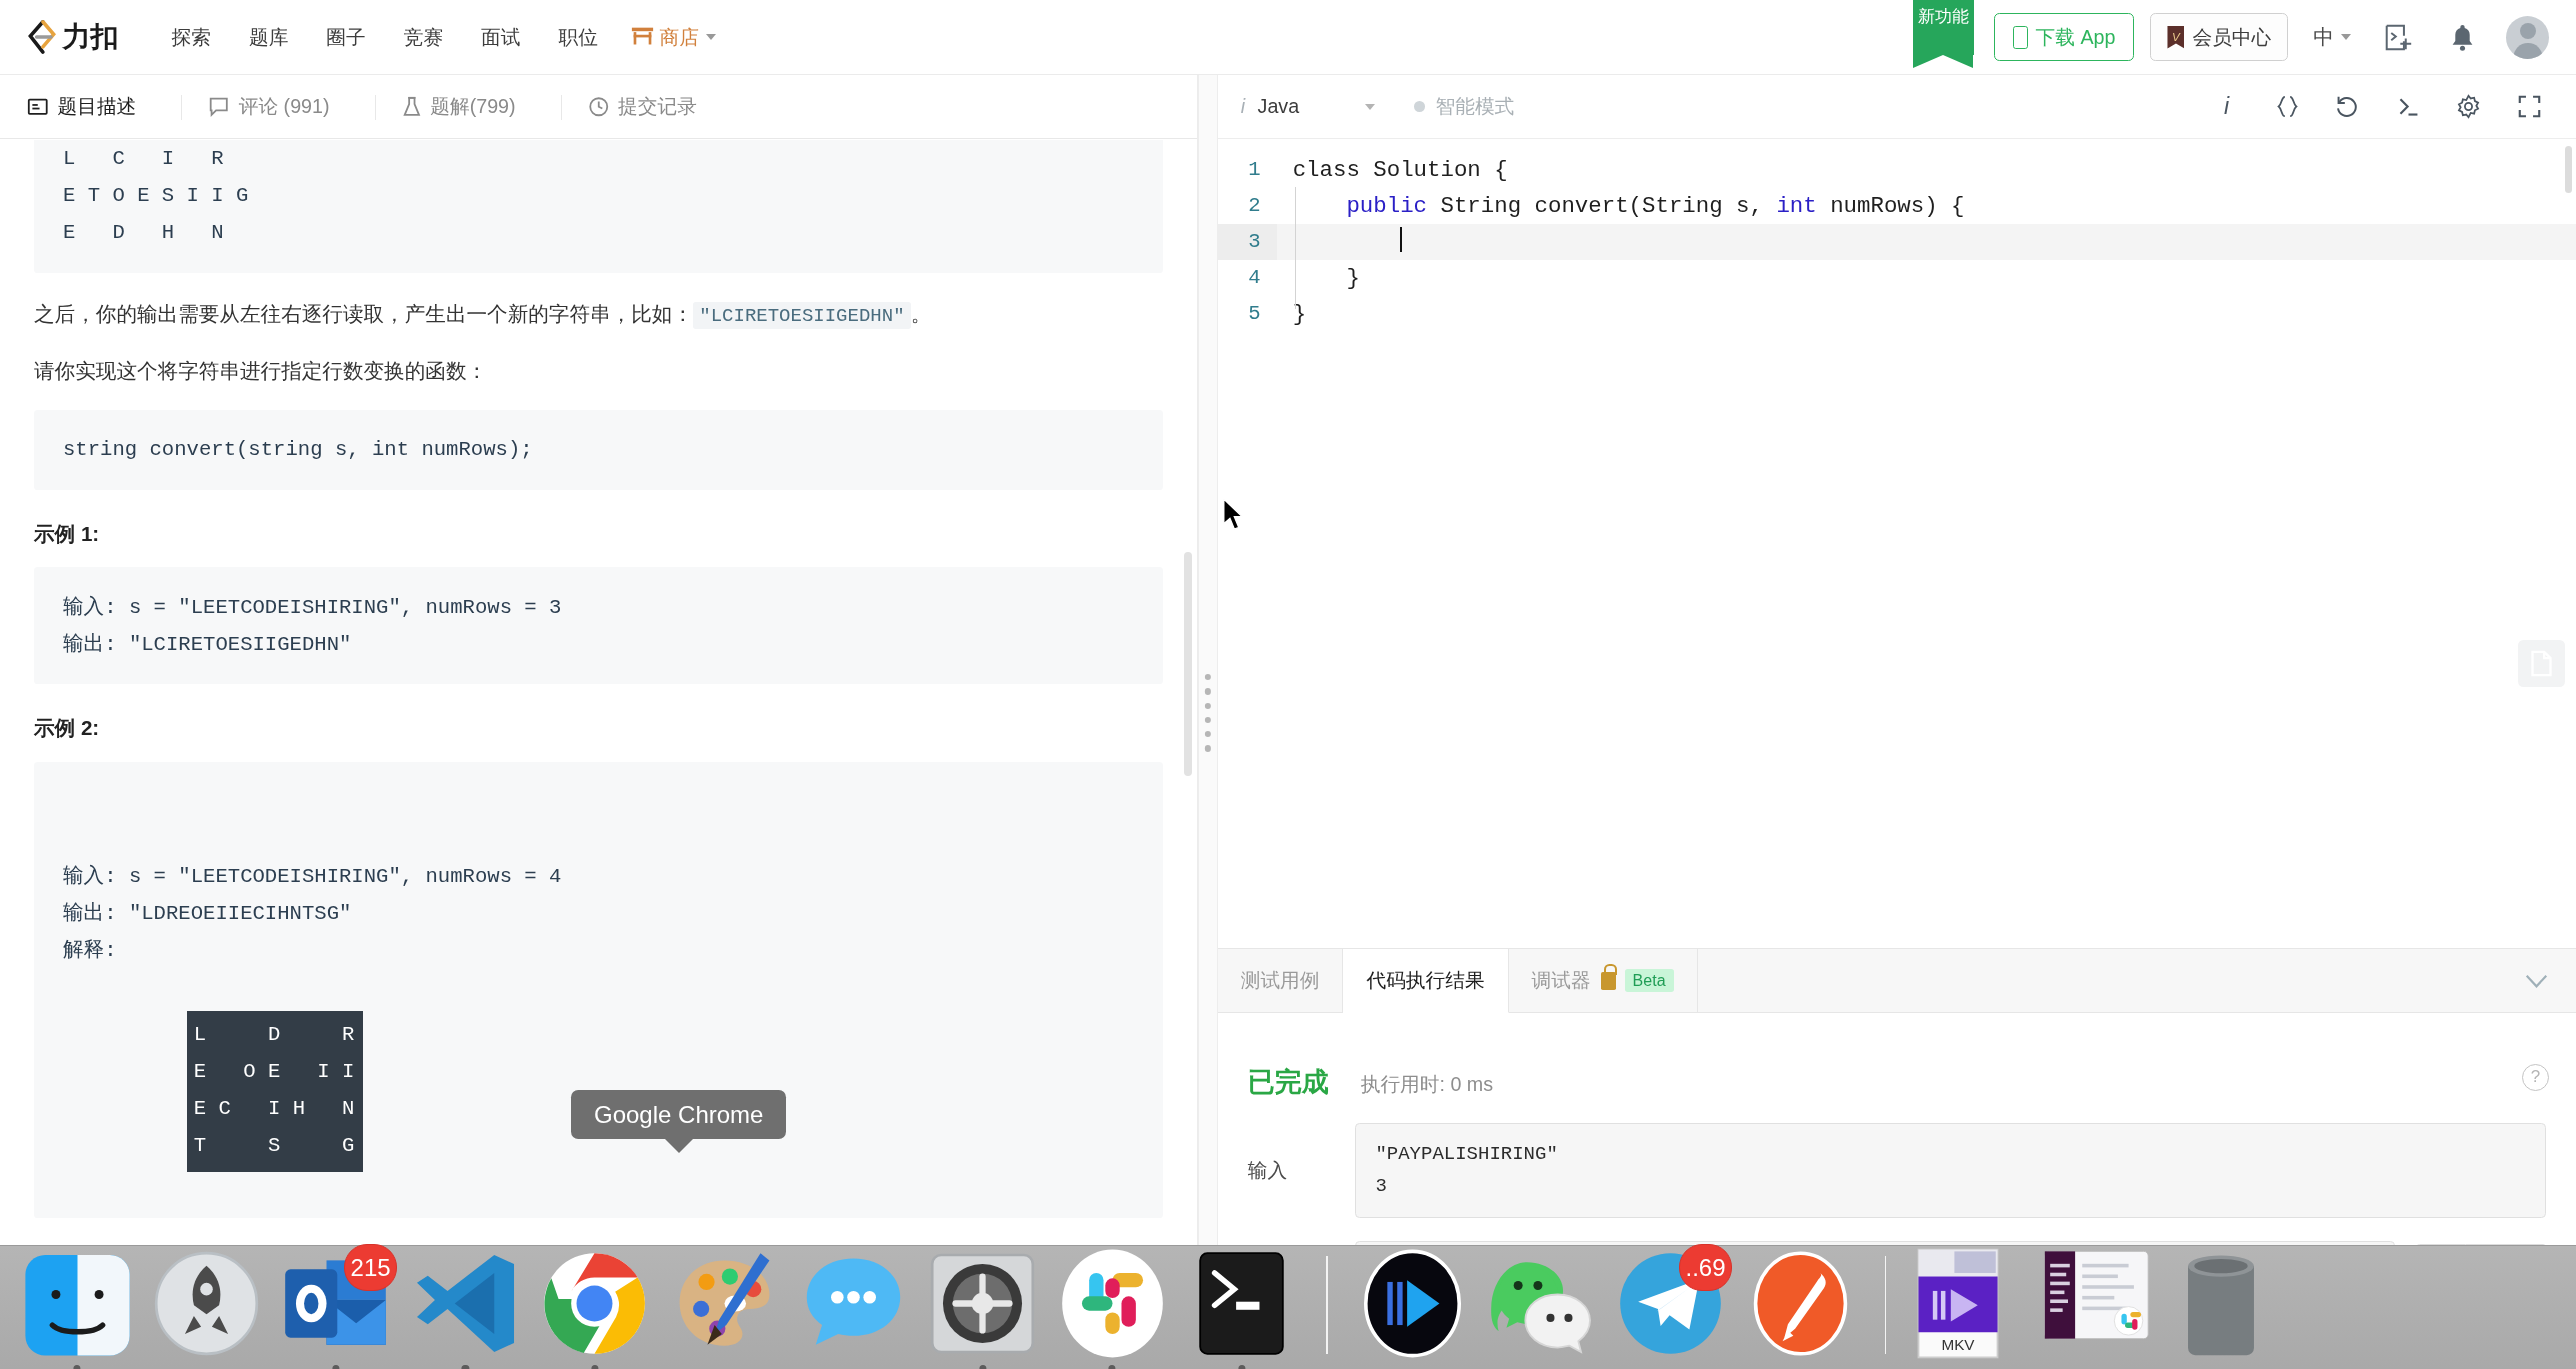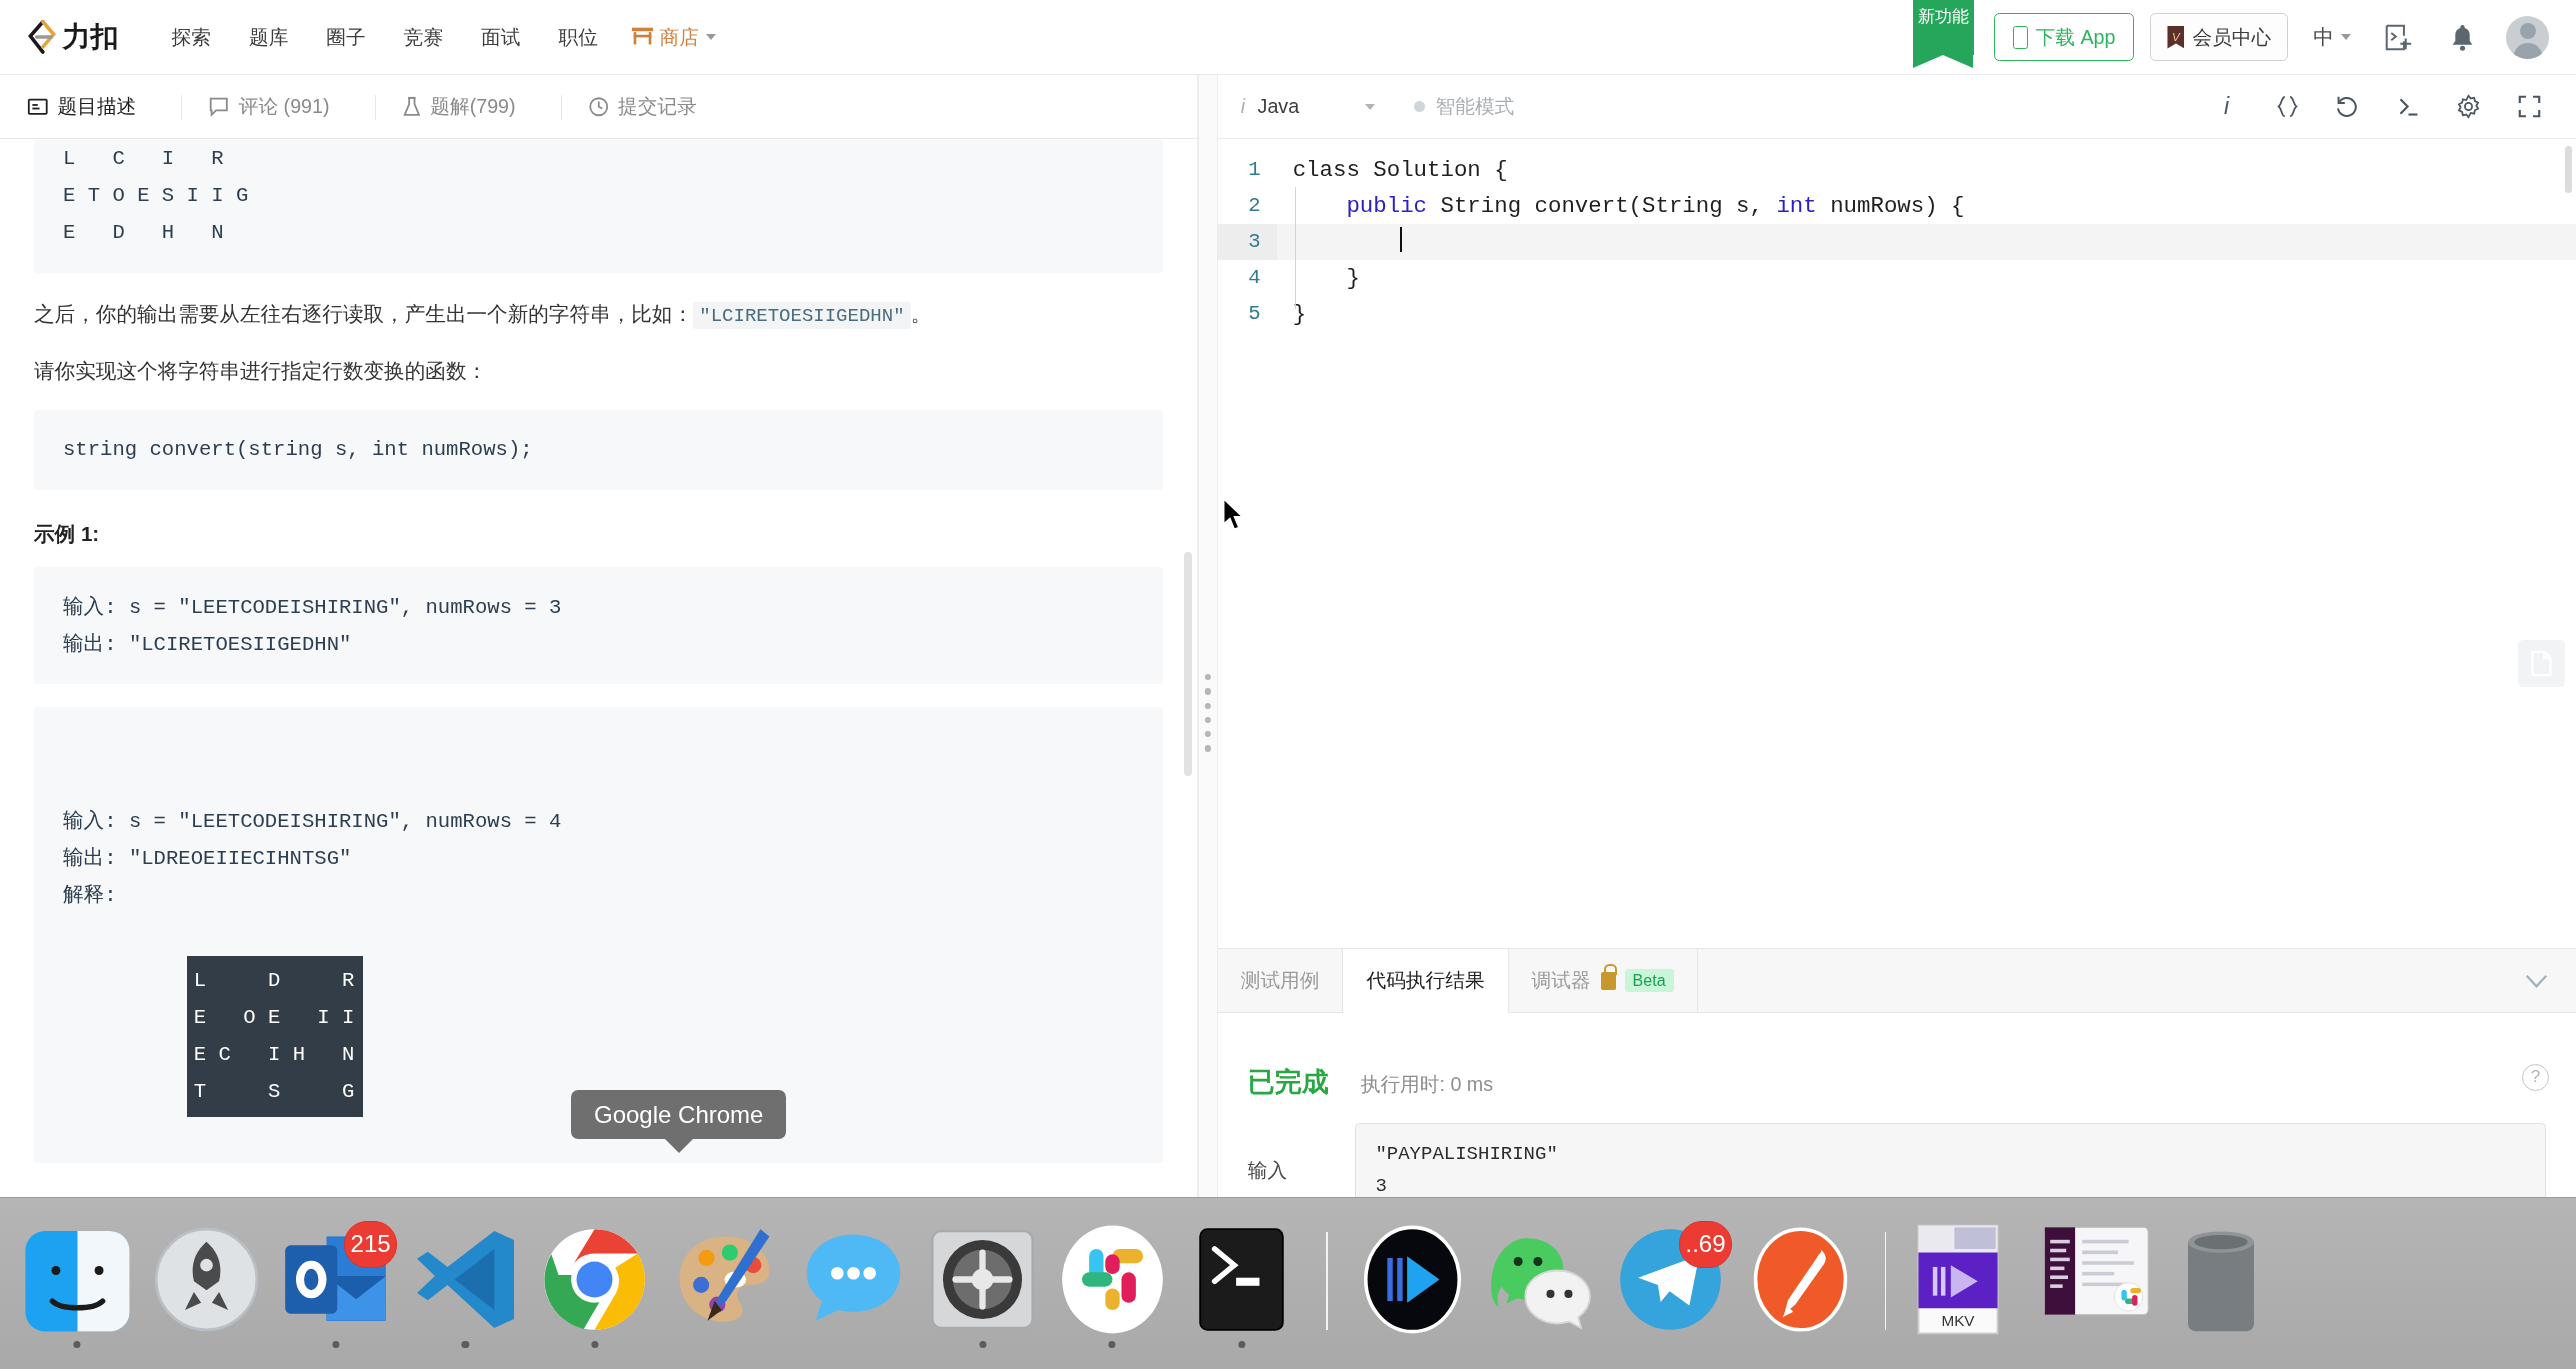--- a/index.html
+++ b/index.html
@@ -189,23 +189,23 @@
   
   .tooltip {
     position:absolute; left:571px; top:1090px; background:#6f6f6f; color:#fff;
     font-size:24px; padding: 10.7px 23px; border-radius:7.2px; z-index:70;
   }
   .tooltip::after{content:"";position:absolute;left:50%;bottom:-13.4px;transform:translateX(-50%);
     border-left:14.3px solid transparent;border-right:14.3px solid transparent;border-top:14.3px solid #6f6f6f;}
 
   
   .dock {
-    position:absolute; left:0; bottom:0; width:2576px; height:172px;
+    position:absolute; left:0; bottom:0; width:2576px; height:124px;
     background: linear-gradient(180deg,#b5b5b5 0%, #a9a9a9 100%);
-    display:flex; align-items:center; z-index:50;
+    display:flex; align-items:flex-start; z-index:50;
     border-top:0.9px solid #9a9a9a;
   }
   .dock-inner { display:flex; align-items:flex-end; width:100%; padding: 0 12.5px 7.2px 12.5px; }
   .dock-item { width:115px; height:115px; position:relative; flex:none; margin: 0 7.2px; cursor:pointer;}
   .dock-sep { width:1.8px; height:98px; background:#ffffff; opacity:.85; margin: 0 19.7px 7.2px; flex:none;}
   .dock-badge {
     position:absolute; right:-3.6px; top:-1.8px; min-width:47px; height:47px; border-radius:23px;
     background:#ec3b32; color:#fff; font-size:24px; display:flex;align-items:center;justify-content:center;
     border:1.8px solid #d8322a; z-index:5; padding: 0 5.4px;
   }
@@ -327,20 +327,21 @@
         </div>
 
         <div class="para">请你实现这个将字符串进行指定行数变换的函数：</div>
 
         <div class="codeblock">string convert(string s, int numRows);</div>
 
         <div class="ex-title">示例 1:</div>
         <div class="codeblock">输入: s = "LEETCODEISHIRING", numRows = 3
 输出: "LCIRETOESIIGEDHN"</div>
 
+        <div class="ex-title">示例 2:</div>
         <div class="codeblock" style="padding-bottom:9px;">
           <span style="display:block;">输入: s = "LEETCODEISHIRING", numRows = 4
 输出: "LDREOEIIECIHNTSG"
 解释:</span>
           <span class="zig">L     D     R
 E   O E   I I
 E C   I H   N
 T     S     G</span>
         </div>
 

